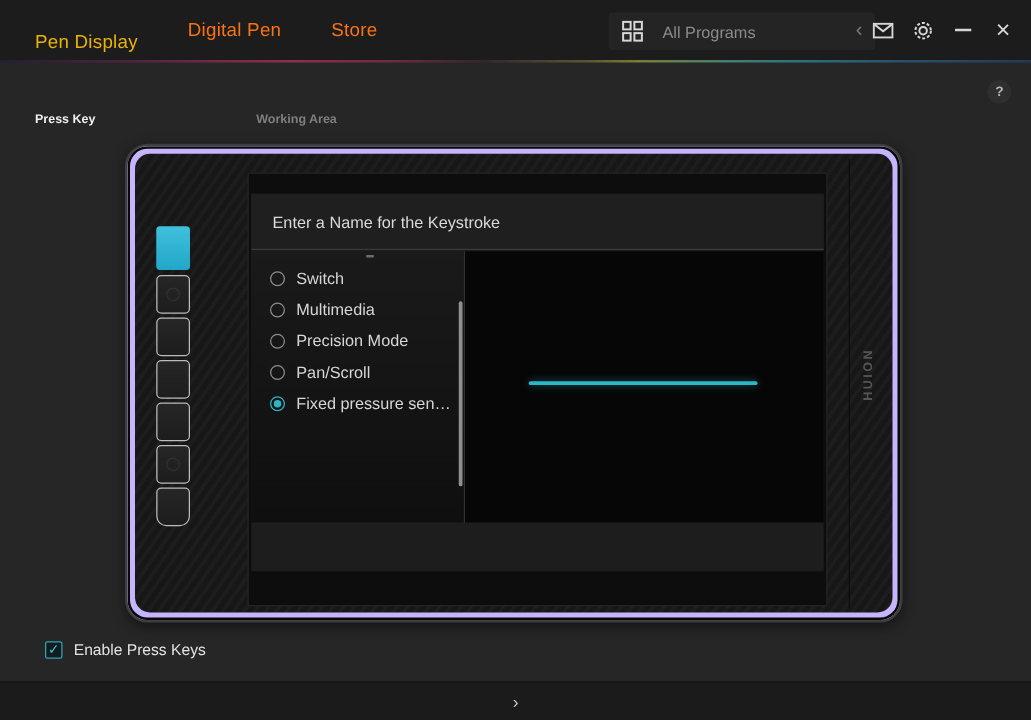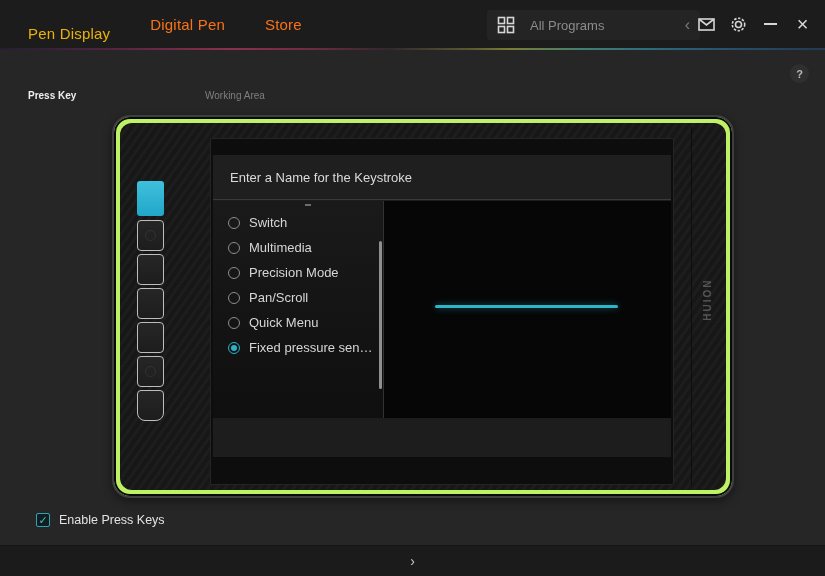--- a/index.html
+++ b/index.html
@@ -34,35 +34,34 @@
   
   .accent-line {
     position:absolute; top:48px; left:0; width:825px; height:2px;
     background:linear-gradient(90deg,#241e33 0%,#4d2340 12%,#8e2f4c 28%,#6e2b41 38%,
       #322630 47%,#5c5830 57%,#7d7c34 62%,#44806f 70%,#2e6e7e 78%,#28506c 88%,#223a53 100%);
   }
 
   
   .subnav-item { position:absolute; top:66px; font-size:10px;margin-top:24px; }
   .subnav-item.pos-0 { left:28px; }
-  .subnav-item.pos-1 { left:205px; }
+  .subnav-item.pos-1 { left:205px;font-weight:bold; }
   .subnav-item { color:#7f7f7f; }
   .subnav-item.active { color:#efefef; font-weight:bold; }
   .help-btn {
     position:absolute; left:790px; top:64px; width:19px; height:19px; border-radius:50%;
     background:#2f2f2f; color:#b9b9b9; font-size:11px; font-weight:bold;
     display:flex; align-items:center; justify-content:center;
   }
 
   
   .tablet {
     position:absolute; left:100px; top:115px; width:622px; height:383px;
-    background:#bef264; border:2px solid #3e3e3e; border-radius:18px;
+    background:#c4b5fd; border:2px solid #3e3e3e; border-radius:18px;
     box-shadow:0 3px 10px rgba(0,0,0,.45), inset 0 0 0 2px #090909;
-    margin-left:12px;
   }
   .tablet-texture {
     position:absolute; inset:6px; border-radius:12px;
     background:repeating-linear-gradient(125deg,#1d1d1d 0px,#1d1d1d 3px,#171717 3px,#171717 7px);
   }
   .tablet-seam { position:absolute; top:10px; bottom:10px; left:577px; width:1px; background:#0d0d0d; }
 
   .press-key {
     position:absolute; left:23px; width:27px; height:31px;
     background:linear-gradient(180deg,#262626,#1d1d1d);
@@ -218,24 +217,20 @@
                 <span class="option-label">Multimedia</span>
               </li>
             <li>
                 <span class="radio"></span>
                 <span class="option-label">Precision Mode</span>
               </li>
             <li>
                 <span class="radio"></span>
                 <span class="option-label">Pan/Scroll</span>
               </li>
-            <li>
-                <span class="radio"></span>
-                <span class="option-label">Quick Menu</span>
-              </li>
             <li class="selected">
                 <span class="radio"></span>
                 <span class="option-label">Fixed pressure sensi...</span>
               </li>
           </ul>
           <div class="list-scrollbar"></div>
         </div>
         <div class="body-divider"></div>
         <div class="curve-panel">
           <div class="pressure-line"></div>

